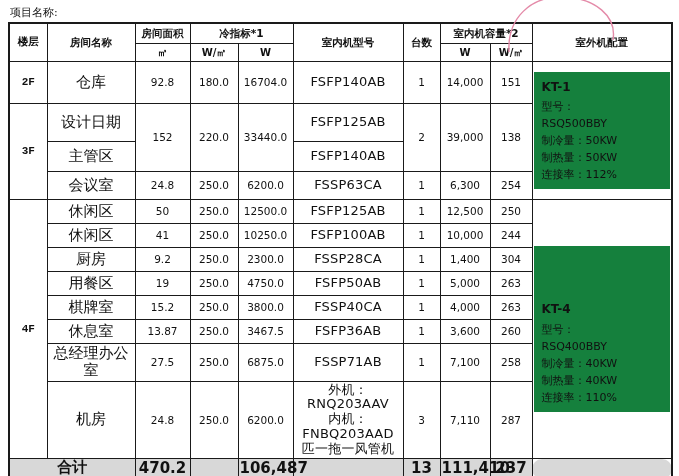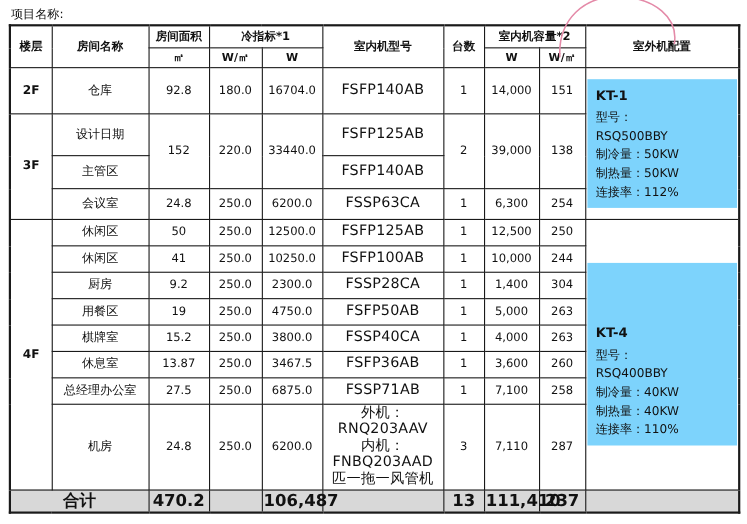--- a/index.html
+++ b/index.html
@@ -55,41 +55,41 @@
     padding: 1px 1px;
     line-height: 1.15;
   }
   thead th {
     font-weight: bold;
     font-size: 10.5px;
   }
   .hdr-top td, .hdr-top th { height: 17px; }
   .hdr-sub td, .hdr-sub th { height: 15px; font-size: 10px; }
 
-  .thickright { border-right: 2px solid #1a1a1a !important; }
-  .thickleft { border-left: 2px solid #1a1a1a !important; }
+  .thickright { border-right: 2px solid #1a1a1a !important; border-radius: 18px; }
+  .thickleft { border-left: 2px solid #1a1a1a !important; font-family: Liberation Mono, monospace; }
   .thicktop { border-top: 2px solid #1a1a1a !important; }
   .thickbottom { border-bottom: 2px solid #1a1a1a !important; }
 
   .floor-cell {
     font-weight: bold;
     font-size: 11px;
   }
   .room {
-    font-size: 11px;
+    font-size: 15px;
   }
   .num { font-size: 10.5px; }
   .model { font-size: 13px; letter-spacing: 0.2px; }
 
   .outdoor-cell {
     vertical-align: top;
     padding: 0;
   }
   .outdoor-box {
-    background: #7dd3fc;
+    background: #15803d;
     text-align: left;
     padding: 6px 8px;
     font-size: 11px;
     line-height: 1.55;
     box-sizing: border-box;
   }
   .outdoor-box .title {
     font-weight: bold;
     font-size: 12px;
     margin-bottom: 2px;

